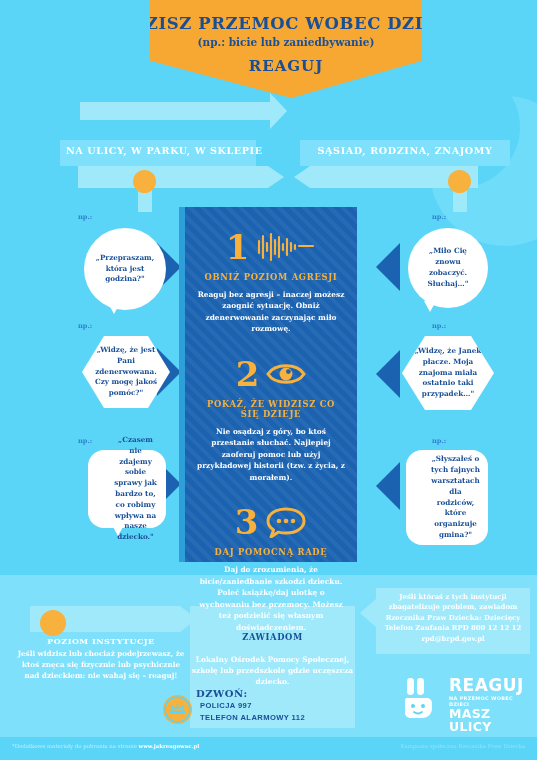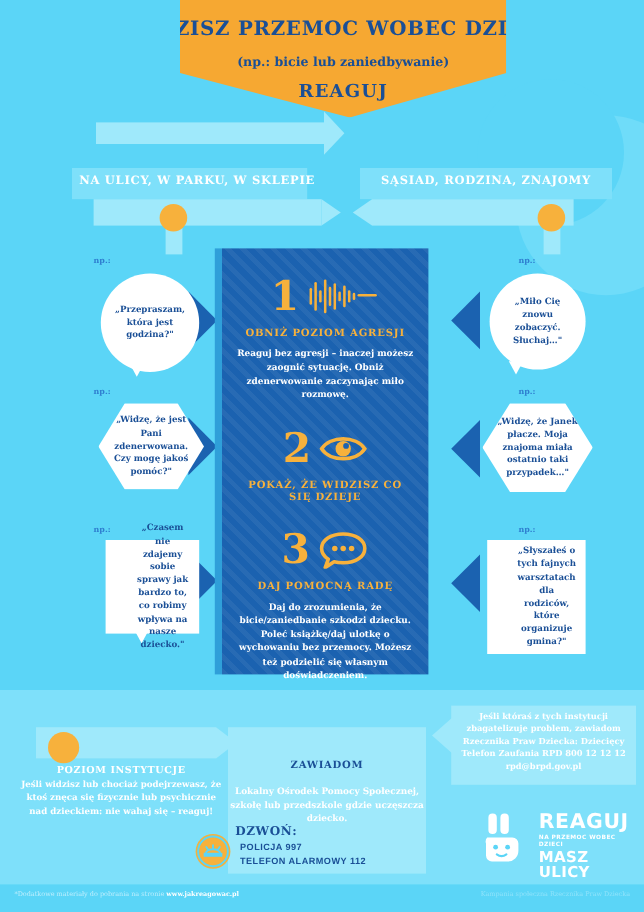--- a/index.html
+++ b/index.html
@@ -27,21 +27,21 @@
     -webkit-clip-path:polygon(0 0,100% 0,100% 62%,52% 100%,0 62%);
     clip-path:polygon(0 0,100% 0,100% 62%,52% 100%,0 62%);
     z-index:5;
   }
   .header-in{position:absolute;left:-55px;width:382px;top:14px;text-align:center;}
   .h-title{
     font-family:"DejaVu Serif", serif;
     font-weight:bold;color:#1a4f96;font-size:16.5px;letter-spacing:.6px;
     white-space:nowrap;
   }
-  .h-sub{font-family:"DejaVu Serif", serif;color:#1a4f96;font-size:10.5px;margin-top:13px;font-weight:bold;}
+  .h-sub{font-family:"DejaVu Serif", serif;color:#1a4f96;font-size:10.5px;margin-top:3px;font-weight:bold;}
   .h-cta{font-family:"DejaVu Serif", serif;font-weight:bold;color:#1a4f96;font-size:15px;letter-spacing:1px;margin-top:9px;}
   .sec-label{
     position:absolute;top:145px;color:#ffffff;font-family:"DejaVu Serif",serif;
     font-weight:bold;font-size:9.6px;letter-spacing:.6px;white-space:nowrap;
   }
   .sec-label.left{left:66px;width:184px;text-align:center;}
   .sec-label.right{left:300px;width:210px;text-align:center;}
   .dot{position:absolute;width:23px;height:23px;border-radius:50%;background:#f7b13c;z-index:4;}
   .dot.left{left:133px;top:170px;}
   .dot.right{left:448px;top:170px;}
@@ -70,21 +70,21 @@
   
   .np{position:absolute;color:#2f7fd0;font-family:"DejaVu Serif",serif;font-weight:bold;font-size:6.6px;}
   .bub{
     position:absolute;background:#fff;color:#1a4f96;
     font-family:"DejaVu Serif",serif;font-weight:bold;font-size:7.2px;line-height:1.5;
     display:flex;align-items:center;justify-content:center;text-align:center;
     padding:7px 8px;box-sizing:border-box;z-index:4;
   }
   .bub.round{border-radius:50%;}
   .bub.hex{-webkit-clip-path:polygon(25% 0,75% 0,100% 50%,75% 100%,25% 100%,0 50%);clip-path:polygon(25% 0,75% 0,100% 50%,75% 100%,25% 100%,0 50%);}
-  .bub.rect{border-radius:0;padding-left:25px;}
+  .bub.rect{border-radius:16px;padding-left:25px;}
   .tail{position:absolute;width:0;height:0;border-left:6px solid transparent;border-right:6px solid transparent;border-top:11px solid #fff;z-index:4;}
   .tri-big{position:absolute;width:0;height:0;z-index:3;}
   .tri-right{border-top:24px solid transparent;border-bottom:24px solid transparent;border-left:24px solid #1b62b0;}
   .tri-left{border-top:24px solid transparent;border-bottom:24px solid transparent;border-right:24px solid #1b62b0;}
   .bot-left{
     position:absolute;left:16px;top:636px;width:170px;text-align:center;color:#fff;
     font-family:"DejaVu Serif",serif;
   }
   .bl-title{font-weight:bold;font-size:8px;letter-spacing:.5px;}
   .bl-body{font-size:7.2px;line-height:1.55;margin-top:2px;font-weight:bold;}
@@ -180,20 +180,21 @@
     <div class="step" style="margin-top:17px;">
       <div class="step-top">
         <span class="step-num">2</span>
         <svg width="40" height="28" viewBox="0 0 40 28">
           <path d="M2 14 C 9 3, 31 3, 38 14 C 31 25, 9 25, 2 14 Z" fill="none" stroke="#f7b13c" stroke-width="3"></path>
           <circle cx="20" cy="14" r="6.4" fill="#f7b13c"></circle>
           <circle cx="22.4" cy="11.6" r="2.4" fill="#1b62b0"></circle>
         </svg>
       </div>
       <div class="step-title">POKAŻ, ŻE WIDZISZ CO SIĘ DZIEJE</div>
+      <div class="step-body">Nie osądzaj z góry, bo ktoś przestanie słuchać. Najlepiej zaoferuj pomoc lub użyj przykładowej historii (tzw. z życia, z morałem).</div>
     </div>
 
     <div class="step" style="margin-top:17px;">
       <div class="step-top">
         <span class="step-num">3</span>
         <svg width="42" height="32" viewBox="0 0 42 32">
           <path d="M21 3 C 32 3, 39 8.5, 39 15 C 39 21.5, 32 27, 21 27 C 18 27, 15.5 26.7, 13.4 26.1 L 6 31 L 8.6 24 C 5.2 21.7, 3 18.6, 3 15 C 3 8.5, 10 3, 21 3 Z" fill="none" stroke="#f7b13c" stroke-width="3" stroke-linejoin="round"></path>
           <circle cx="14" cy="15" r="2.3" fill="#f7b13c"></circle>
           <circle cx="21" cy="15" r="2.3" fill="#f7b13c"></circle>
           <circle cx="28" cy="15" r="2.3" fill="#f7b13c"></circle>

